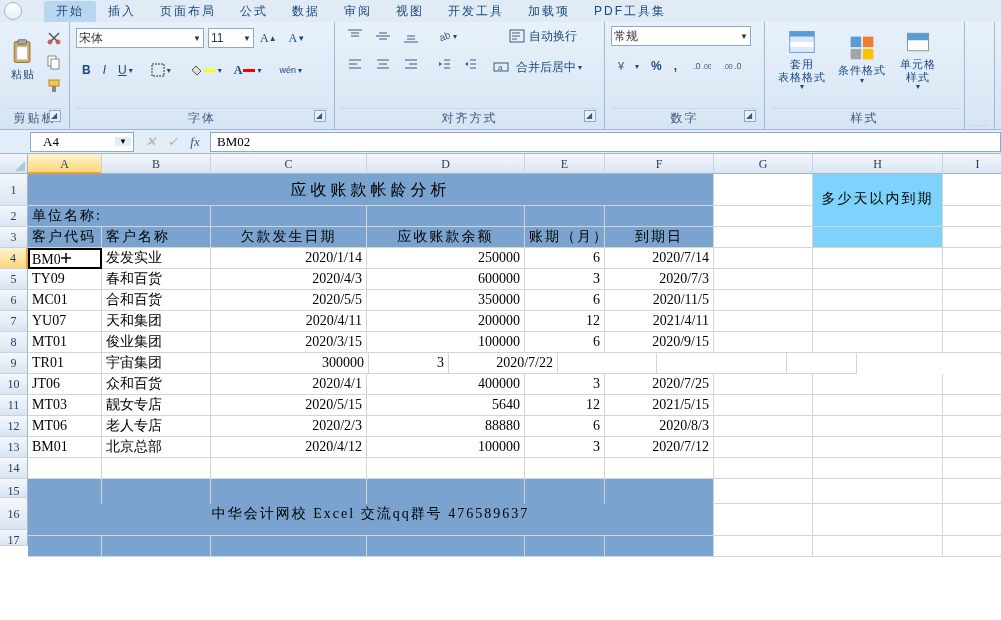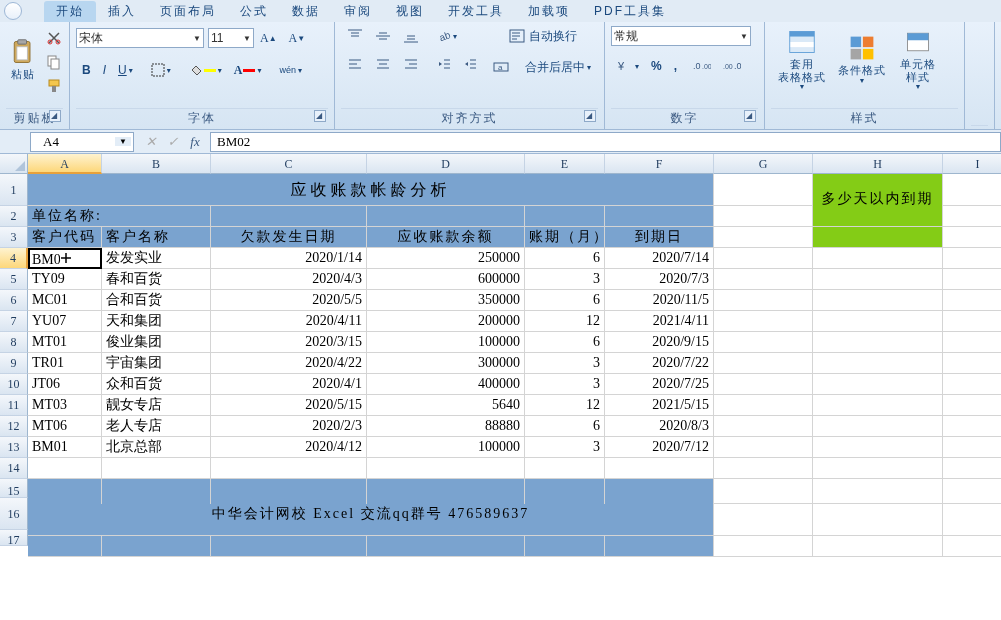--- a/index.html
+++ b/index.html
@@ -49,21 +49,21 @@
 .colhdrs { position: absolute; left: 28px; top: 0; height: 20px; display: flex; }
 .colhdr { height: 20px; background: linear-gradient(#f4f7fb,#dae5f1); border-right: 1px solid #c5d3e4; border-bottom: 1px solid #9eb6ce; text-align: center; font-size: 12px; color: #1f3b5e; line-height: 20px; font-family: Tahoma; }
 .colhdr.sel { background: linear-gradient(#fef3d0,#fdd77a); border-bottom: 2px solid #e8a13a; }
 .rowhdrs { position: absolute; left: 0; top: 20px; width: 28px; }
 .rowhdr { height: 21px; background: linear-gradient(#f4f7fb,#dae5f1); border-right: 1px solid #9eb6ce; border-bottom: 1px solid #c5d3e4; text-align: center; font-size: 12px; color: #1f3b5e; line-height: 21px; font-family: Tahoma; }
 .rowhdr.sel { background: linear-gradient(#fef3d0,#fdd77a); border-right: 2px solid #e8a13a; }
 .cells { position: absolute; left: 28px; top: 20px; }
 .cellrow { display: flex; height: 21px; }
 .cell { height: 21px; border-right: 1px solid #d4d4d4; border-bottom: 1px solid #d4d4d4; font-size: 14px; line-height: 20px; padding: 0 4px; overflow: hidden; white-space: nowrap; font-family: SimSun, serif; color: #000; }
 .cell.hdr { background: #7aa3cf; color: #000; letter-spacing: 2px; }
-.cell.hdr.lt { background: #84cc16; }
+.cell.hdr.lt { background: #7dd3fc; }
 .cell.title { background: #7aa3cf; text-align: center; font-size: 16px; letter-spacing: 4px; font-family: SimSun; }
 .cell.num { text-align: right; font-family: Tahoma; }
 .cell.date { text-align: right; font-family: Tahoma; }
 .cell.active { border: 2px solid #000; line-height: 17px; padding: 0 2px; }
 .cursor-plus { display:inline-block; position:relative; top:1px; margin-left:-2px;}
 .footer { background: #7aa3cf; text-align: center; font-size: 14px; letter-spacing: 2px; }
 </style>
 </head>
 <body>
 
@@ -256,21 +256,21 @@
               <rect x="1" y="2" width="14" height="12" fill="none" stroke="#3b5a82"></rect>
               <path d="M3 5 h8 M3 8 h8 M3 11 h5" stroke="#3b5a82"></path>
             </svg>
             <span style="margin-left:4px">自动换行</span>
           </div>
         <div class="smbtn" style="width:120px;justify-content:flex-start;margin-top:8px">
             <svg width="16" height="16">
               <rect x="1" y="4" width="14" height="8" fill="none" stroke="#3b5a82"></rect>
               <text x="5" y="11" font-size="8" fill="#3b5a82">a</text>
             </svg>
-            <span style="margin-left:16px">合并后居中</span>
+            <span style="margin-left:7px">合并后居中</span>
             <span class="dd">▾</span>
           </div>
       </div>
     </div>
     <div class="group-label"><span>对齐方式</span><span class="dlg">◢</span></div>
   </div>
 
   <div class="group" style="width:160px">
     <div class="group-body col" style="width:100%">
       <div class="combo" style="width:140px;margin:2px 0">
@@ -479,21 +479,20 @@
         <div class="cell num" style="width: 158px; height: 21px; line-height: 20px;">100000</div>
         <div class="cell num" style="width: 80px; height: 21px; line-height: 20px;">6</div>
         <div class="cell date" style="width: 109px; height: 21px; line-height: 20px;">2020/9/15</div>
         <div class="cell" style="width: 99px; height: 21px; line-height: 20px;"></div>
         <div class="cell" style="width: 130px; height: 21px; line-height: 20px;"></div>
         <div class="cell" style="width: 70px; height: 21px; line-height: 20px;"></div>
       </div>
       <div class="cellrow" style="height: 21px;">
         <div class="cell" style="width: 74px; height: 21px; line-height: 20px;">TR01</div>
         <div class="cell" style="width: 109px; height: 21px; line-height: 20px;">宇宙集团</div>
-        <div class="cell date" style="width: 156px; height: 21px; line-height: 20px;">2020/4/22</div>
         <div class="cell num" style="width: 158px; height: 21px; line-height: 20px;">300000</div>
         <div class="cell num" style="width: 80px; height: 21px; line-height: 20px;">3</div>
         <div class="cell date" style="width: 109px; height: 21px; line-height: 20px;">2020/7/22</div>
         <div class="cell" style="width: 99px; height: 21px; line-height: 20px;"></div>
         <div class="cell" style="width: 130px; height: 21px; line-height: 20px;"></div>
         <div class="cell" style="width: 70px; height: 21px; line-height: 20px;"></div>
       </div>
       <div class="cellrow" style="height: 21px;">
         <div class="cell" style="width: 74px; height: 21px; line-height: 20px;">JT06</div>
         <div class="cell" style="width: 109px; height: 21px; line-height: 20px;">众和百货</div>

